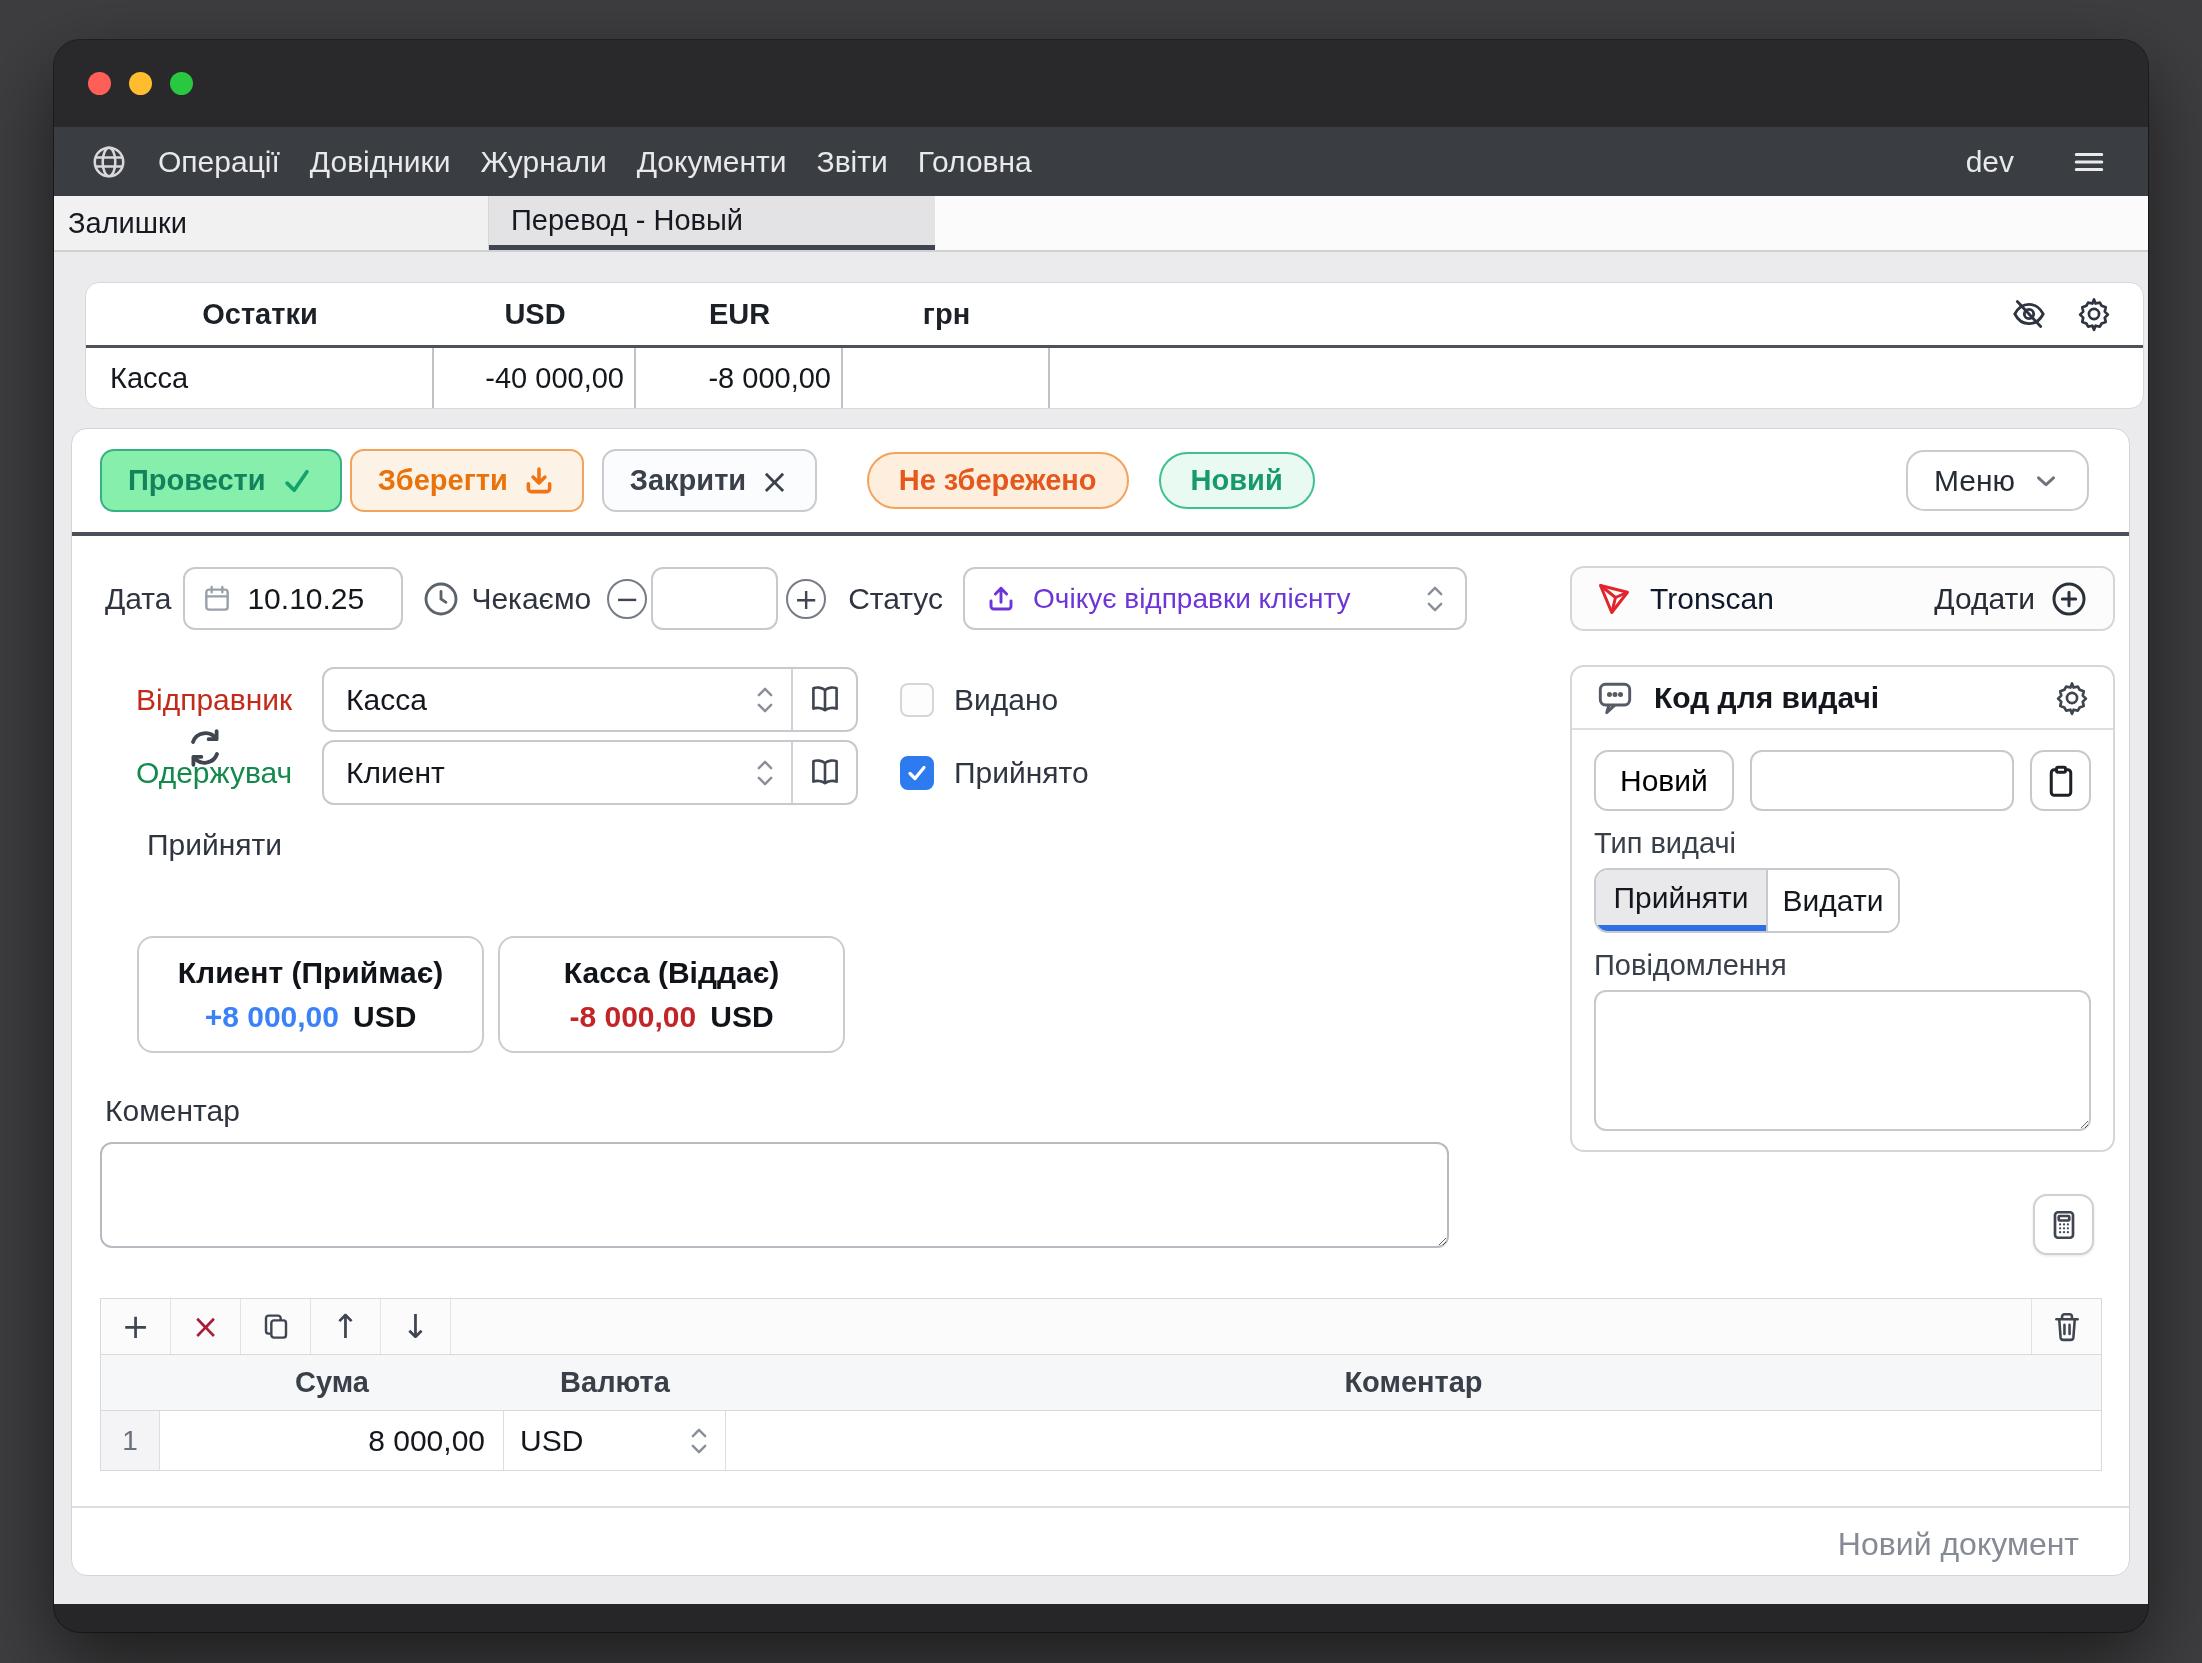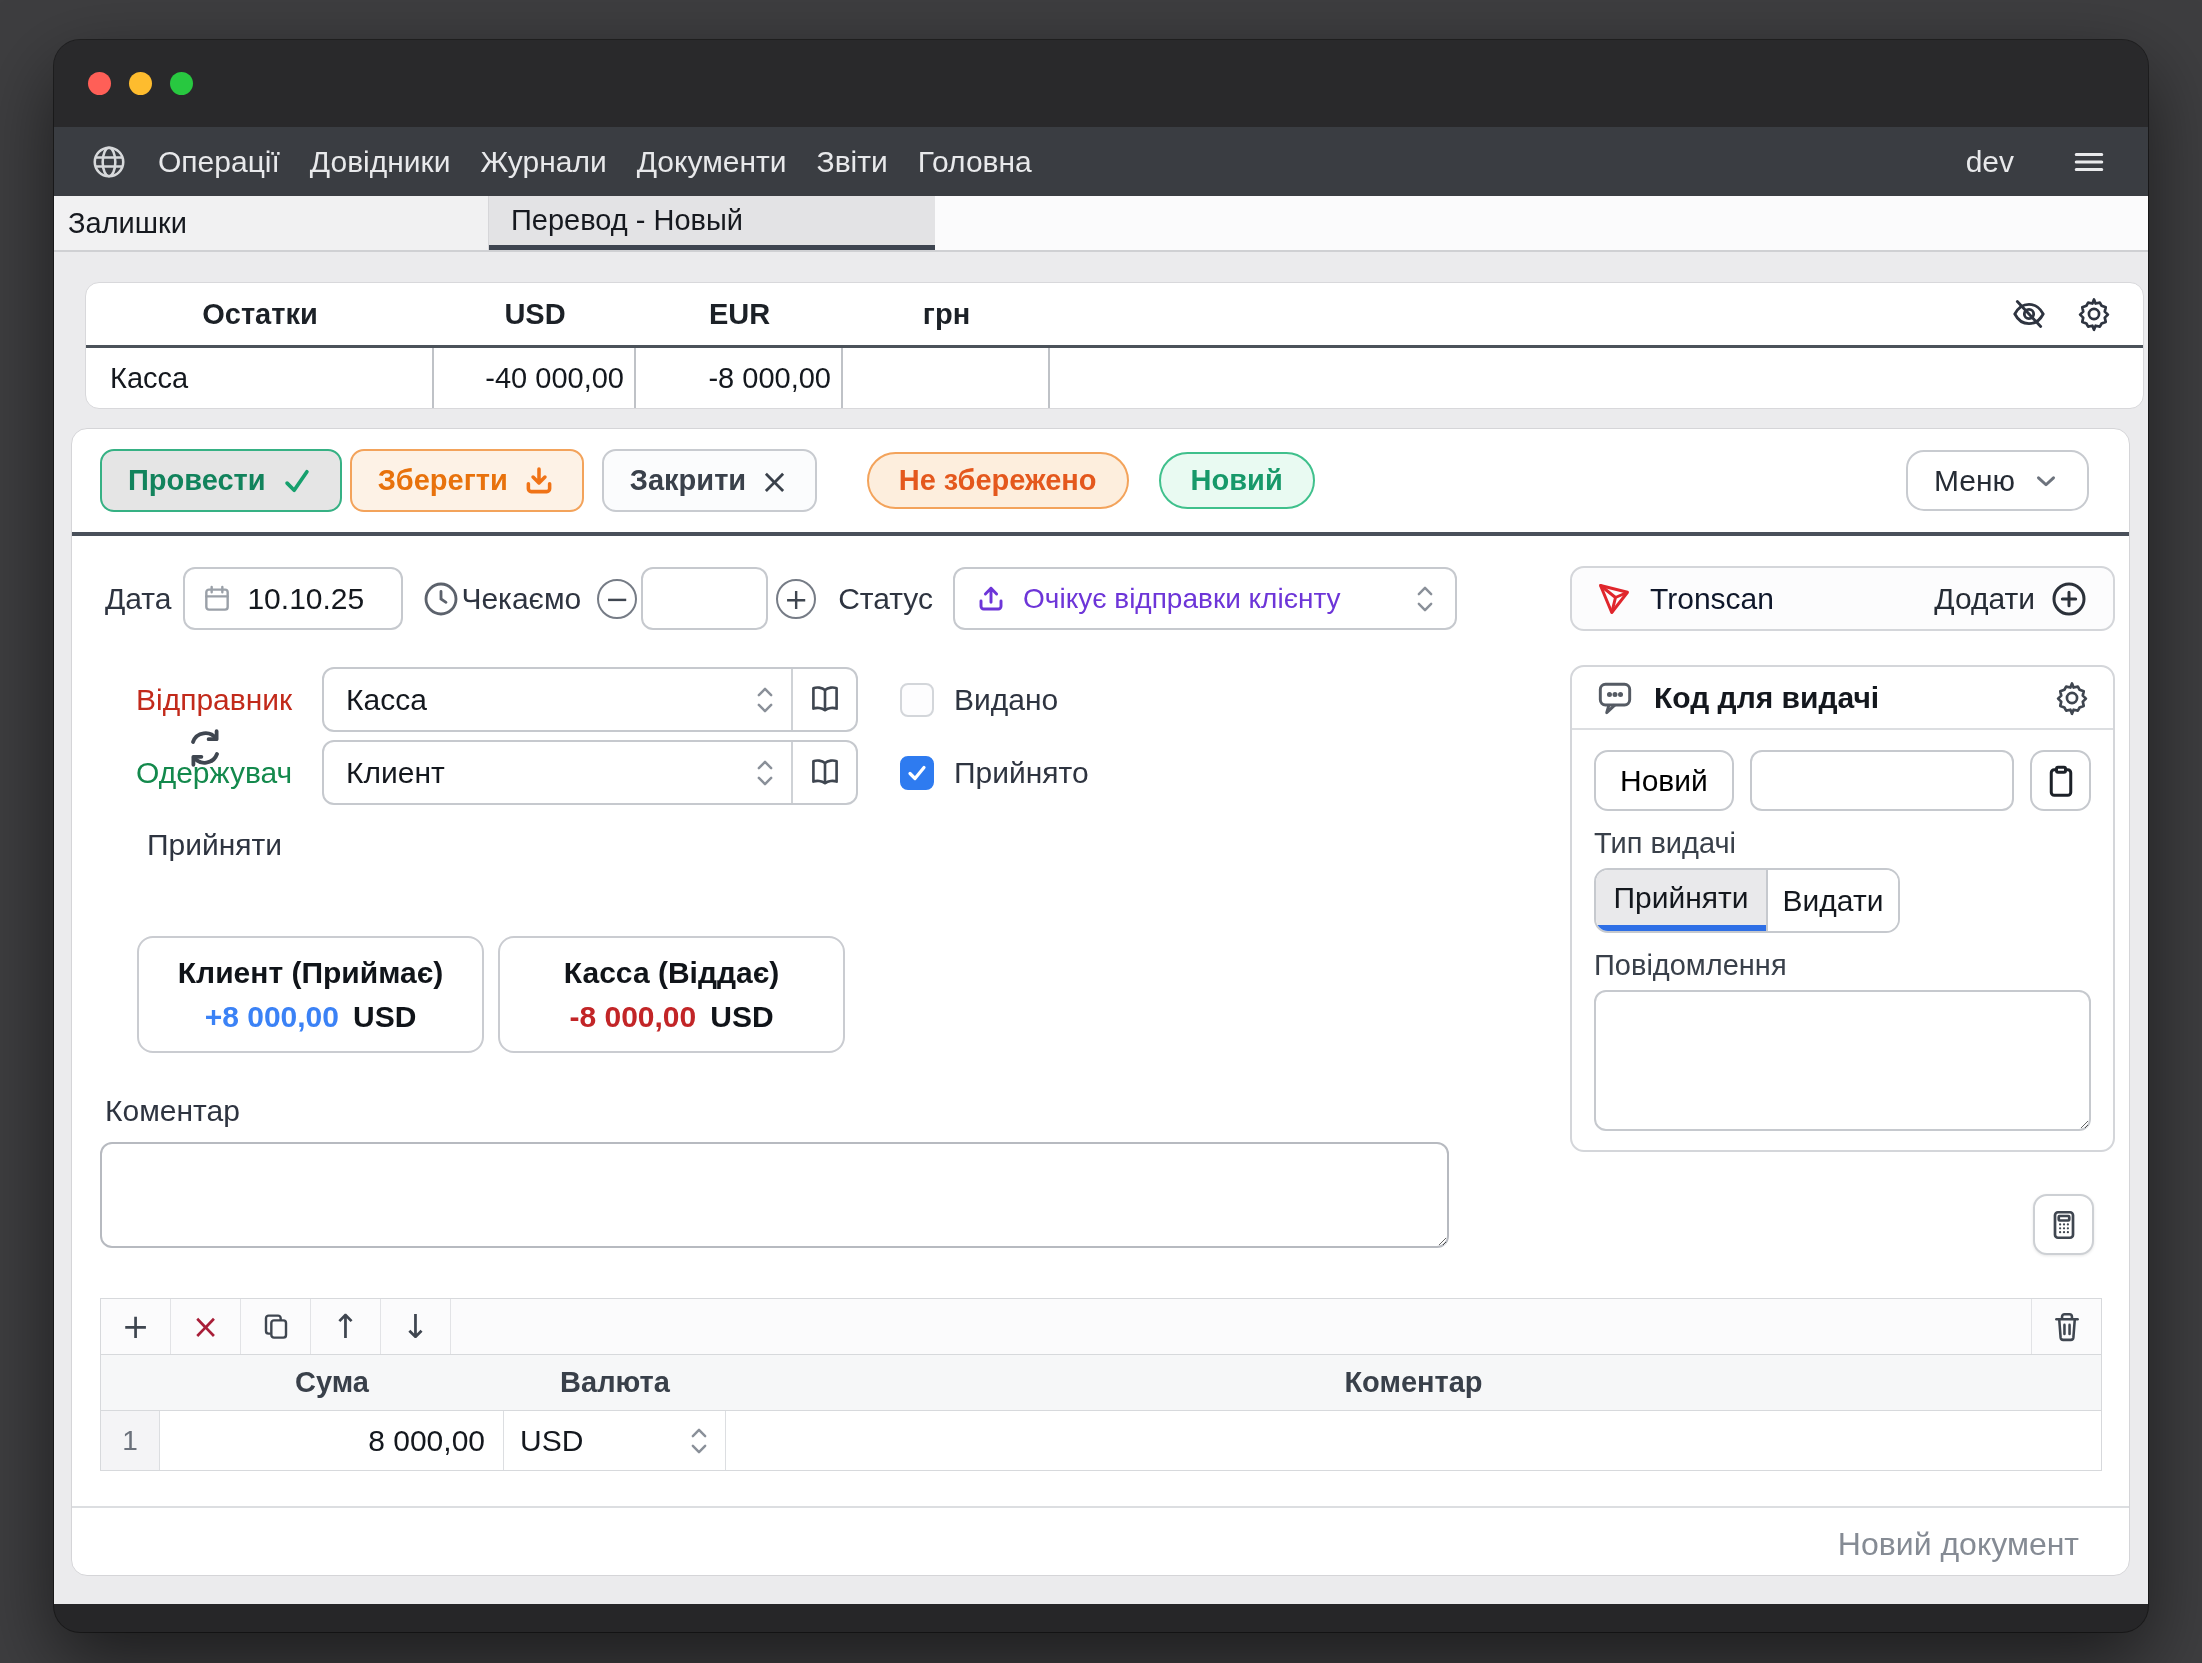--- a/index.html
+++ b/index.html
@@ -41,37 +41,37 @@
   .bh5{ flex:1; display:flex; justify-content:flex-end; align-items:center; gap:26px; padding-right:30px; }
   .bc{ display:flex; align-items:center; border-right:2px solid #bfc2c7; }
   .bc1{ width:348px; padding-left:24px; } .bc2{ width:202px; justify-content:flex-end; padding-right:10px; }
   .bc3{ width:207px; justify-content:flex-end; padding-right:10px; } .bc4{ width:207px; }
   .bc5{ flex:1; border-right:none; }
   
   .main{ position:absolute; left:17px; top:176px; width:2059px; height:1148px; background:#fff;
     border:1px solid #d5d5d8; border-radius:16px; }
   .actions{ height:107px; border-bottom:4px solid #49505a; display:flex; align-items:center; padding:0 40px 0 28px; }
   .btn{ height:63px; border-radius:14px; display:inline-flex; align-items:center; gap:14px; font-size:29px; font-weight:700; padding:0 26px; background:#fff; }
-  .btn-green{ border:2px solid #36b184; color:#12835c; background:#e5e5e5; }
+  .btn-green{ border:2px solid #36b184; color:#12835c; background:#86efac; }
   .btn-orange{ border:2px solid #f3a35b; color:#e8720c; background:#fdf2e6; margin-left:8px; }
   .btn-gray{ border:2px solid #c8cbd0; color:#3a414b; background:#fbfcfd; margin-left:18px; }
   .xmark{ font-size:34px; font-weight:400; font-family:"DejaVu Sans",sans-serif; }
   .pill{ height:57px; border-radius:989px; display:inline-flex; align-items:center; font-size:29px; font-weight:700; padding:0 30px; }
   .pill-unsaved{ border:2px solid #f3a35b; color:#e4581d; background:#fdeedd; margin-left:50px; }
   .pill-new{ border:2px solid #3fc08c; color:#17996a; background:#e9faf2; margin-left:30px; }
   .btn-menu{ margin-left:auto; height:61px; border:2px solid #c8cbd0; border-radius:18px; background:#fff; color:#262c35;
     font-size:30px; display:inline-flex; align-items:center; gap:16px; padding:0 26px; }
   .formarea{ position:relative; height:1036px; }
   .lbl{ font-size:30px; color:#2e3440; white-space:nowrap; }
   
   .row1{ position:absolute; left:33px; top:30px; height:65px; display:flex; align-items:center; }
   .fld{ border:2px solid #c6c9ce; border-radius:12px; background:#fff; height:63px; display:flex; align-items:center; }
   .date-fld{ width:220px; margin-left:12px; padding:0 16px; gap:14px; font-size:30px; }
   .clock{ margin-left:18px; }
-  .wait-lbl{ margin-left:0;text-align:right; }
+  .wait-lbl{ margin-left:10px;text-align:right; }
   .circle-btn{ width:40px; height:40px; border:2.5px solid #767c86; border-radius:50%; color:#3f4650; font-size:29px;
     display:flex; align-items:center; justify-content:center; font-family:"DejaVu Sans",sans-serif; }
   .minus{ margin-left:16px; } .plus{ margin-left:8px; }
   .wait-fld{ width:127px; margin-left:4px; }
   .status-lbl{ margin-left:22px; }
   .status-fld{ width:504px; margin-left:20px; padding:0 20px; gap:16px; color:#6d35d8; font-size:28px; }
   .status-fld .spin{ margin-left:auto; }
   
   .prow{ position:absolute; left:0; height:69px; display:flex; align-items:center; width:1498px; }
   .row2{ top:129px; } .row3{ top:202px; }

